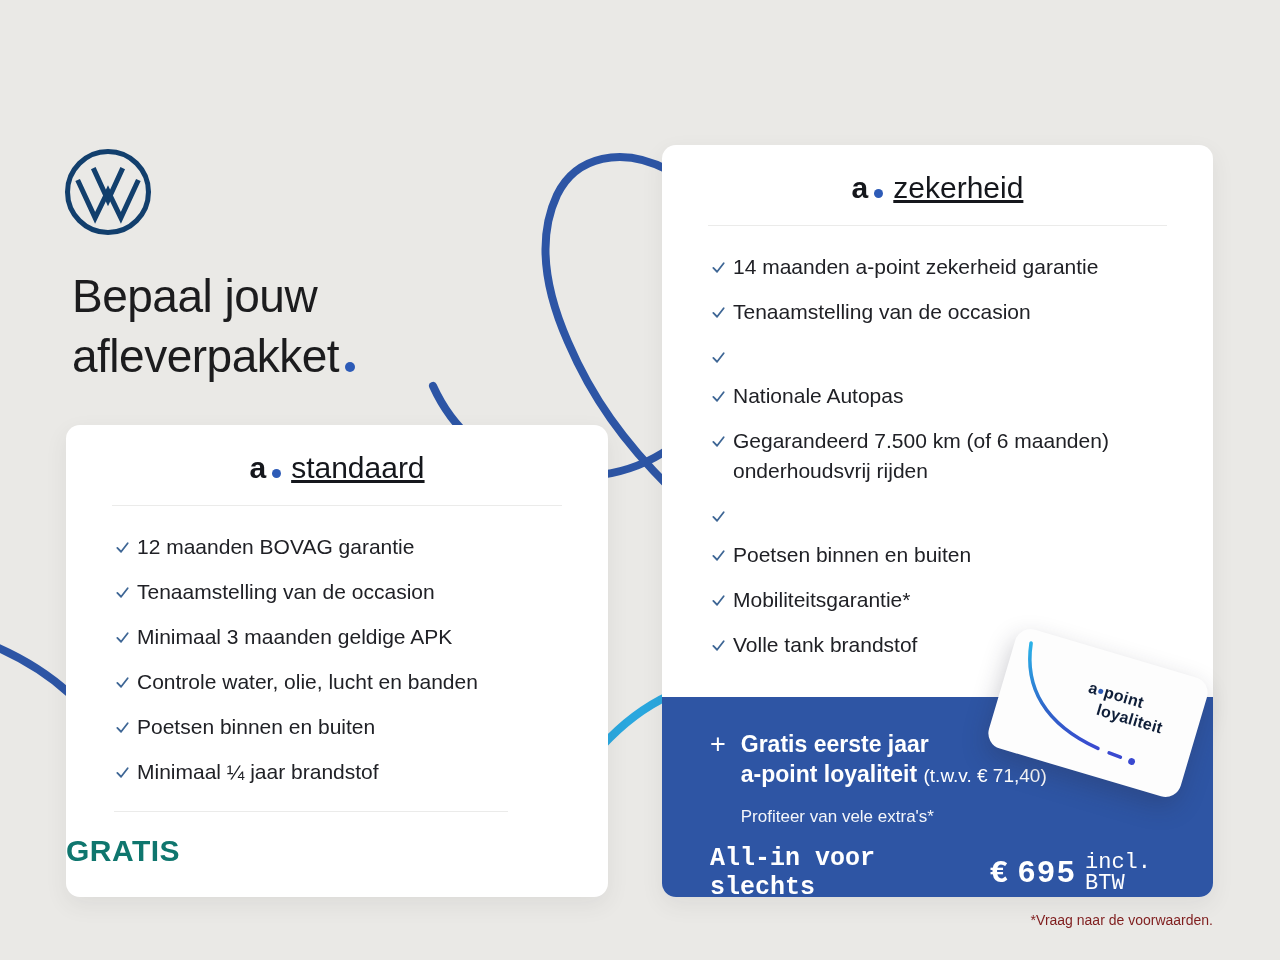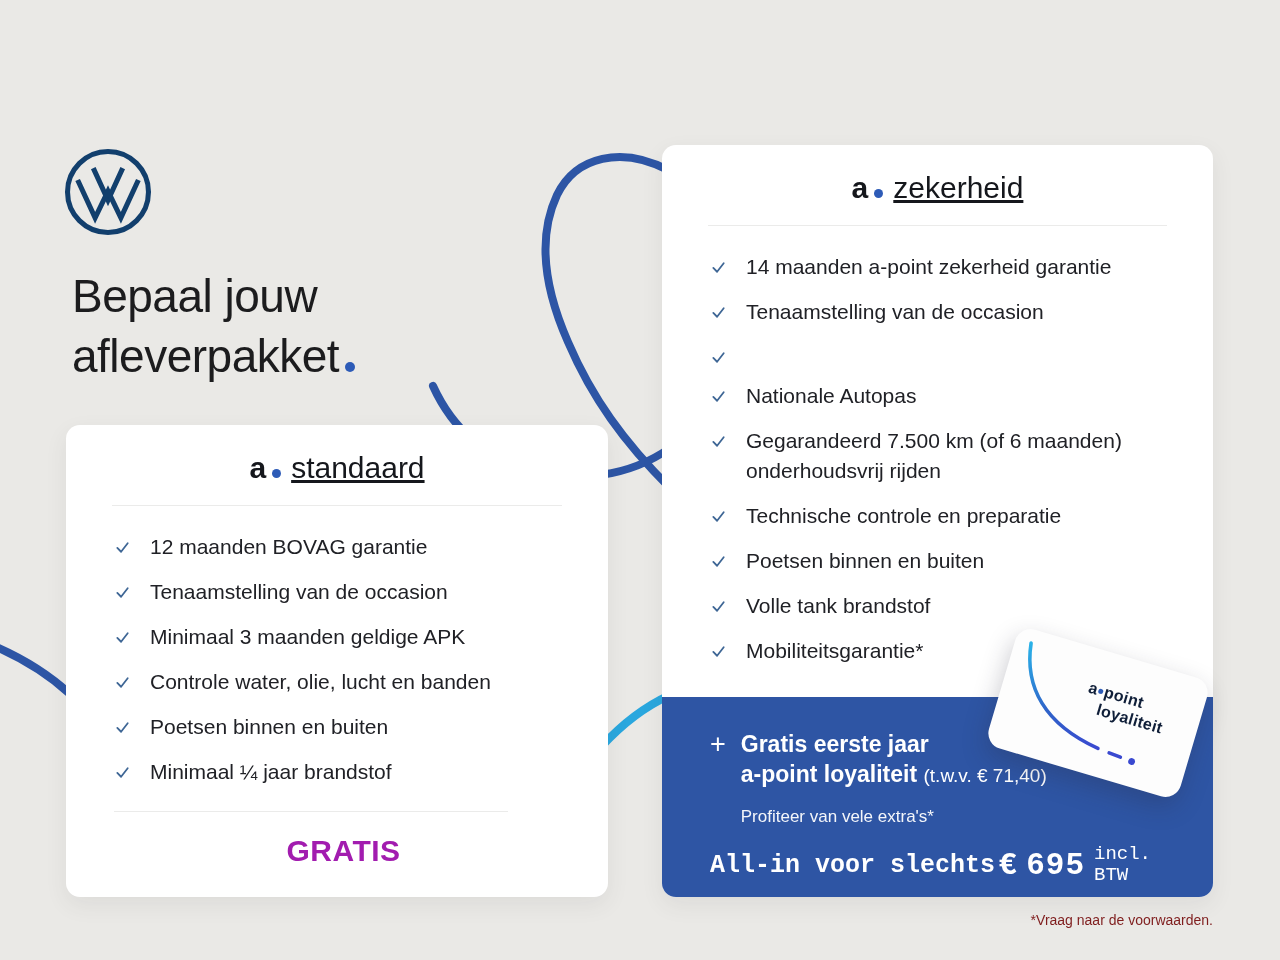--- a/index.html
+++ b/index.html
@@ -28,45 +28,45 @@
   .card-head{
     text-align:center;padding-top:26px;font-size:30px;color:#15171c;
     display:flex;align-items:center;justify-content:center;gap:4px;
   }
   .card-head .a{font-weight:700;}
   .card-head .head-dot{display:inline-block;width:9px;height:9px;border-radius:50%;
     background:#2d5bb7;margin:10px 6px 0 2px;}
   .card-head .pkg-name{font-weight:500;text-decoration:underline;}
   hr.div{border:none;border-top:1px solid #ebebea;margin:20px 46px 0 46px;}
   ul.checklist{list-style:none;margin:26px 0 0 0;padding:0 36px 0 48px;}
-  ul.checklist li{display:flex;align-items:flex-start;gap:19px;margin-bottom:15px;
+  ul.checklist li{display:flex;align-items:flex-start;gap:6px;margin-bottom:15px;
     font-size:21px;line-height:30px;color:#202126;}
   ul.checklist li svg{flex:0 0 auto;margin-top:7px;}
   .price-free{
-    text-align:center;font-size:30px;font-weight:700;letter-spacing:.5px;
-    color:#a21caf;margin-top:22px;padding-left:13px;
+    font-size:30px;font-weight:700;letter-spacing:.5px;
+    color:#0f766e;margin-top:22px;
   }
   hr.div2{border:none;border-top:1px solid #ebebea;margin:24px 100px 0 48px;}
   
   .panel{
     position:absolute;left:0;right:0;bottom:0;height:200px;
     background:#2e55a4;border-radius:0 0 14px 14px;color:#fff;
     padding:32px 48px 0 48px;box-sizing:border-box;
   }
   .promo-row{display:flex;gap:15px;}
   .plus{font-size:27px;line-height:30px;font-weight:400;}
   .promo-lines{font-size:23px;line-height:30px;font-weight:600;}
   .promo-small{font-size:19px;font-weight:400;}
   .promo-sub{font-size:17px;font-weight:400;margin-top:16px;color:rgba(255,255,255,.95);}
   .allin-row{display:flex;justify-content:space-between;align-items:center;margin-top:17px;font-family:Liberation Mono, monospace;}
   .allin-label{font-size:25px;font-weight:600;}
   .price-group{display:flex;align-items:center;gap:9px;padding-right:14px;}
   .euro{font-size:31px;font-weight:700;}
   .amount{font-size:31px;font-weight:700;letter-spacing:1px;}
-  .vat{font-size:19px;line-height:21px;font-weight:400;}
+  .vat{font-size:22px;line-height:21px;font-weight:400;}
   
   .loyalty{
     position:absolute;left:998px;top:651px;width:200px;height:124px;z-index:3;
     background:#fdfdfd;border-radius:16px;transform:rotate(16.5deg);
     box-shadow:0 10px 24px rgba(40,40,60,.25);
   }
   .loyalty svg{position:absolute;left:0;top:0;}
   .loyalty-text{
     position:absolute;left:84px;top:30px;font-size:16px;line-height:19px;
     font-weight:700;color:#0f1e38;letter-spacing:.3px;
@@ -197,42 +197,41 @@
         <svg width="17" height="17" viewBox="0 0 18 18">
           <polyline points="3.5,9.5 7.5,13.5 14.5,4.5" fill="none" stroke="#3e6695" stroke-width="1.9" stroke-linecap="round" stroke-linejoin="round"></polyline>
         </svg>
         <span>Gegarandeerd 7.500 km (of 6 maanden) onderhoudsvrij rijden</span>
       </li>
 
       <li>
         <svg width="17" height="17" viewBox="0 0 18 18">
           <polyline points="3.5,9.5 7.5,13.5 14.5,4.5" fill="none" stroke="#3e6695" stroke-width="1.9" stroke-linecap="round" stroke-linejoin="round"></polyline>
         </svg>
-        <span>Technische controle en preparatie</span>
       </li>
 
       <li>
         <svg width="17" height="17" viewBox="0 0 18 18">
           <polyline points="3.5,9.5 7.5,13.5 14.5,4.5" fill="none" stroke="#3e6695" stroke-width="1.9" stroke-linecap="round" stroke-linejoin="round"></polyline>
         </svg>
         <span>Poetsen binnen en buiten</span>
       </li>
 
       <li>
         <svg width="17" height="17" viewBox="0 0 18 18">
           <polyline points="3.5,9.5 7.5,13.5 14.5,4.5" fill="none" stroke="#3e6695" stroke-width="1.9" stroke-linecap="round" stroke-linejoin="round"></polyline>
         </svg>
+        <span>Mobiliteitsgarantie*</span>
+      </li>
+
+      <li>
+        <svg width="17" height="17" viewBox="0 0 18 18">
+          <polyline points="3.5,9.5 7.5,13.5 14.5,4.5" fill="none" stroke="#3e6695" stroke-width="1.9" stroke-linecap="round" stroke-linejoin="round"></polyline>
+        </svg>
         <span>Volle tank brandstof</span>
-      </li>
-
-      <li>
-        <svg width="17" height="17" viewBox="0 0 18 18">
-          <polyline points="3.5,9.5 7.5,13.5 14.5,4.5" fill="none" stroke="#3e6695" stroke-width="1.9" stroke-linecap="round" stroke-linejoin="round"></polyline>
-        </svg>
-        <span>Mobiliteitsgarantie*</span>
       </li>
     </ul>
 
   <div class="panel">
     <div class="promo-row">
       <span class="plus">+</span>
       <div>
         <div class="promo-lines">Gratis eerste jaar</div>
         <div class="promo-lines">
           <span>a-point loyaliteit</span>

